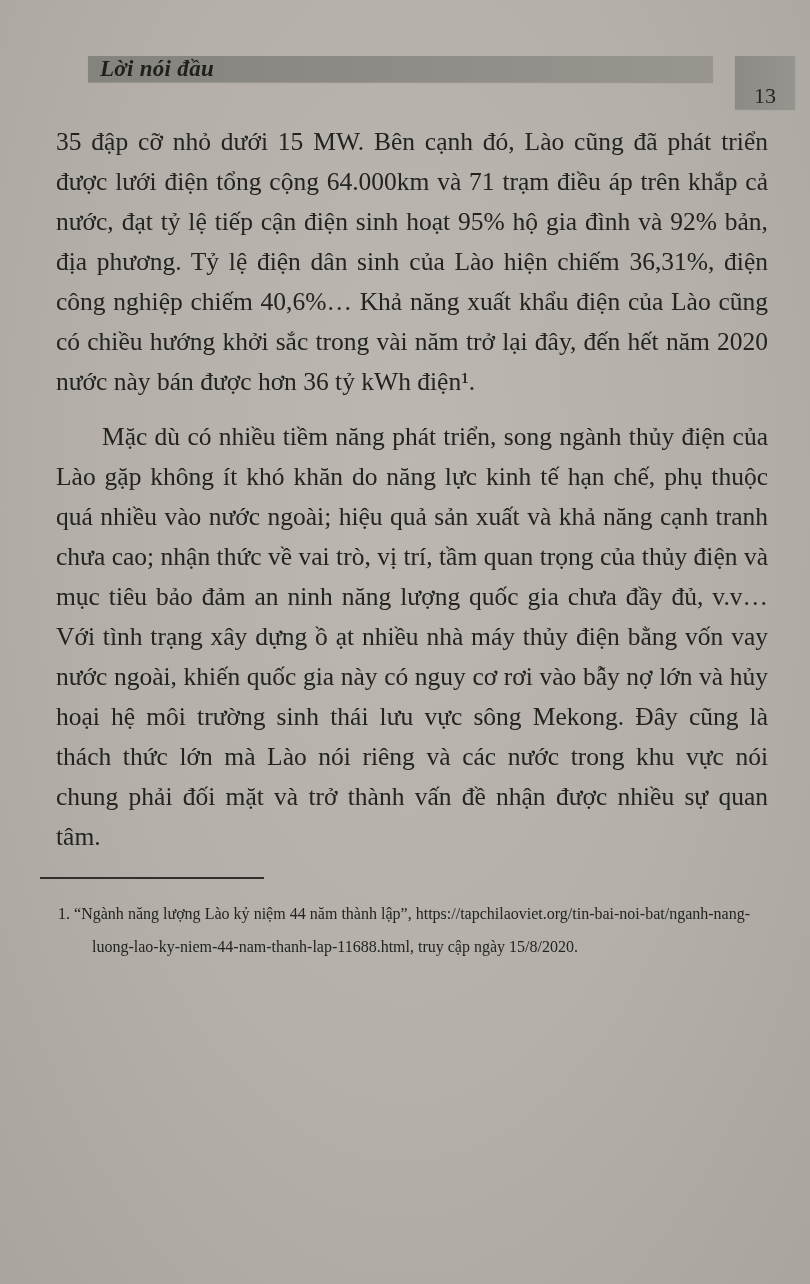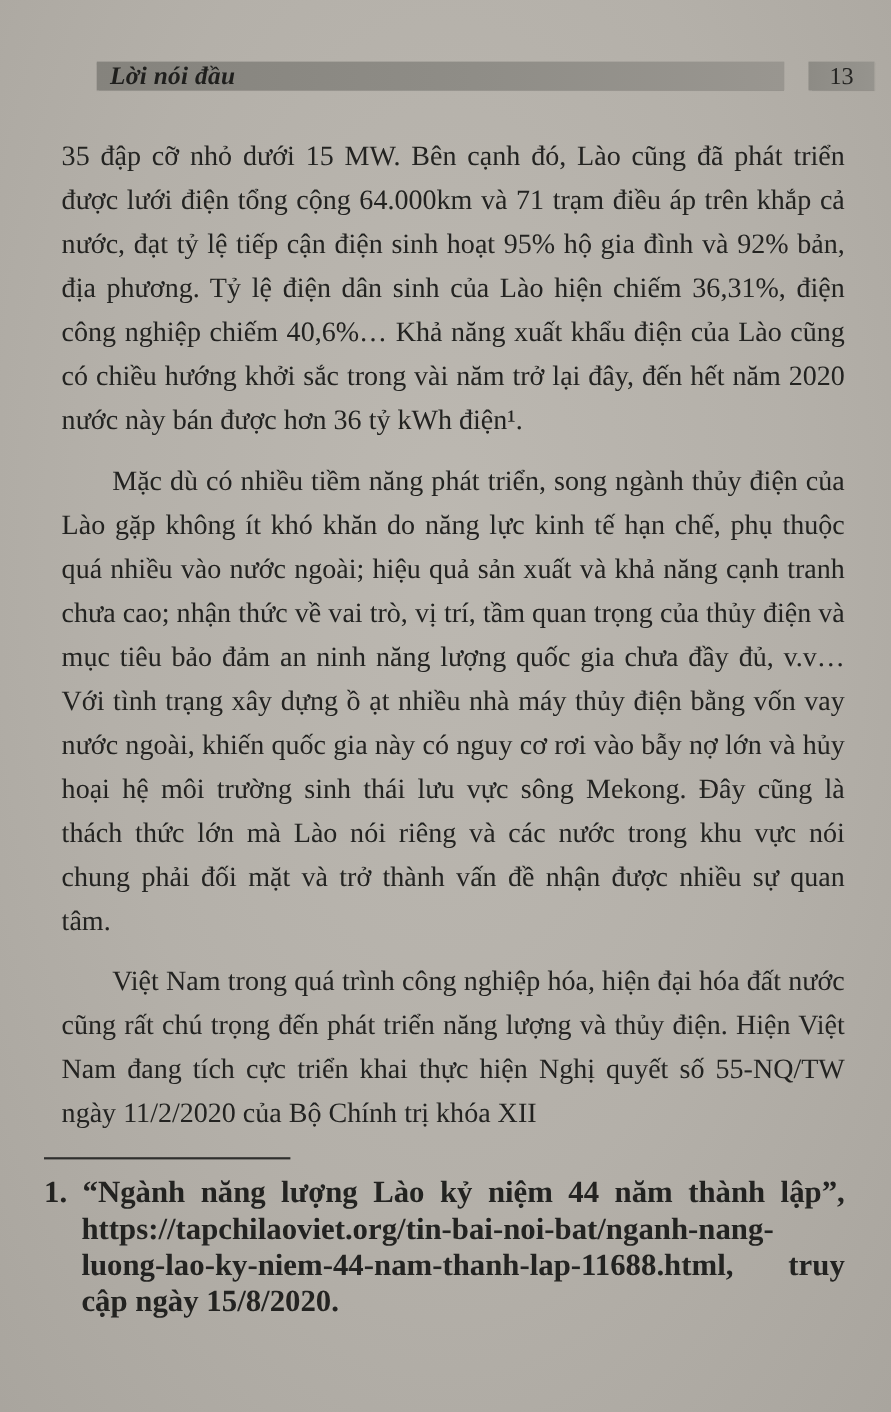--- a/index.html
+++ b/index.html
@@ -50,20 +50,21 @@
     margin-left: 22px;
     background: linear-gradient(to right, #8d8b85 0%, #96948e 100%);
     display: flex;
     align-items: center;
     justify-content: center;
     box-shadow: 0 1px 1px rgba(0,0,0,0.15);
   }
   .page-number-bar span {
     font-size: 22px;
     color: #242422;
+    margin-top: 27px;
   }
   .body-text {
     font-size: 25.5px;
     line-height: 40px;
     text-align: justify;
   }
   .para {
     margin: 0 0 15px 16px;
     text-indent: 46px;
   }
@@ -73,48 +74,46 @@
   .footnote-block {
     margin-top: 20px;
   }
   .footnote-rule {
     width: 224px;
     height: 2px;
     background: #2f2f2d;
     margin-bottom: 14px;
   }
   .footnote-text {
-    margin: 0;
-    font-size: 28px;
+    margin: 18px;
+    font-size: 16px;
     line-height: 33px;
     text-align: justify;
     padding-left: 34px;
     text-indent: -34px;
     overflow-wrap: anywhere;
-    font-weight: bold;
   }
 </style>
 </head>
 <body>
 
 <div class="page">
 
   <header class="page-header">
     <div class="header-title-bar">
       <span>Lời nói đầu</span>
     </div>
     <div class="page-number-bar">
       <span>13</span>
     </div>
   </header>
 
   <main class="body-text">
     <p class="para first">35 đập cỡ nhỏ dưới 15 MW. Bên cạnh đó, Lào cũng đã phát triển được lưới điện tổng cộng 64.000km và 71 trạm điều áp trên khắp cả nước, đạt tỷ lệ tiếp cận điện sinh hoạt 95% hộ gia đình và 92% bản, địa phương. Tỷ lệ điện dân sinh của Lào hiện chiếm 36,31%, điện công nghiệp chiếm 40,6%… Khả năng xuất khẩu điện của Lào cũng có chiều hướng khởi sắc trong vài năm trở lại đây, đến hết năm 2020 nước này bán được hơn 36 tỷ kWh điện¹.</p>
     <p class="para">Mặc dù có nhiều tiềm năng phát triển, song ngành thủy điện của Lào gặp không ít khó khăn do năng lực kinh tế hạn chế, phụ thuộc quá nhiều vào nước ngoài; hiệu quả sản xuất và khả năng cạnh tranh chưa cao; nhận thức về vai trò, vị trí, tầm quan trọng của thủy điện và mục tiêu bảo đảm an ninh năng lượng quốc gia chưa đầy đủ, v.v… Với tình trạng xây dựng ồ ạt nhiều nhà máy thủy điện bằng vốn vay nước ngoài, khiến quốc gia này có nguy cơ rơi vào bẫy nợ lớn và hủy hoại hệ môi trường sinh thái lưu vực sông Mekong. Đây cũng là thách thức lớn mà Lào nói riêng và các nước trong khu vực nói chung phải đối mặt và trở thành vấn đề nhận được nhiều sự quan tâm.</p>
-    <p class="para">Việt Nam trong quá trình công nghiệp hóa, hiện đại hóa đất nước cũng rất chú trọng đến phát triển năng lượng và thủy điện. Hiện Việt Nam đang tích cực triển khai thực hiện Nghị quyết số 55-NQ/TW ngày 11/2/2020 của Bộ Chính trị khóa XII</p>
 
     <div class="footnote-block">
       <div class="footnote-rule"></div>
       <p class="footnote-text">1. “Ngành năng lượng Lào kỷ niệm 44 năm thành lập”, https://tapchilaoviet.org/tin-bai-noi-bat/nganh-nang-luong-lao-ky-niem-44-nam-thanh-lap-11688.html, truy cập ngày 15/8/2020.</p>
     </div>
   </main>
 
 </div>
 
 </body></html>

